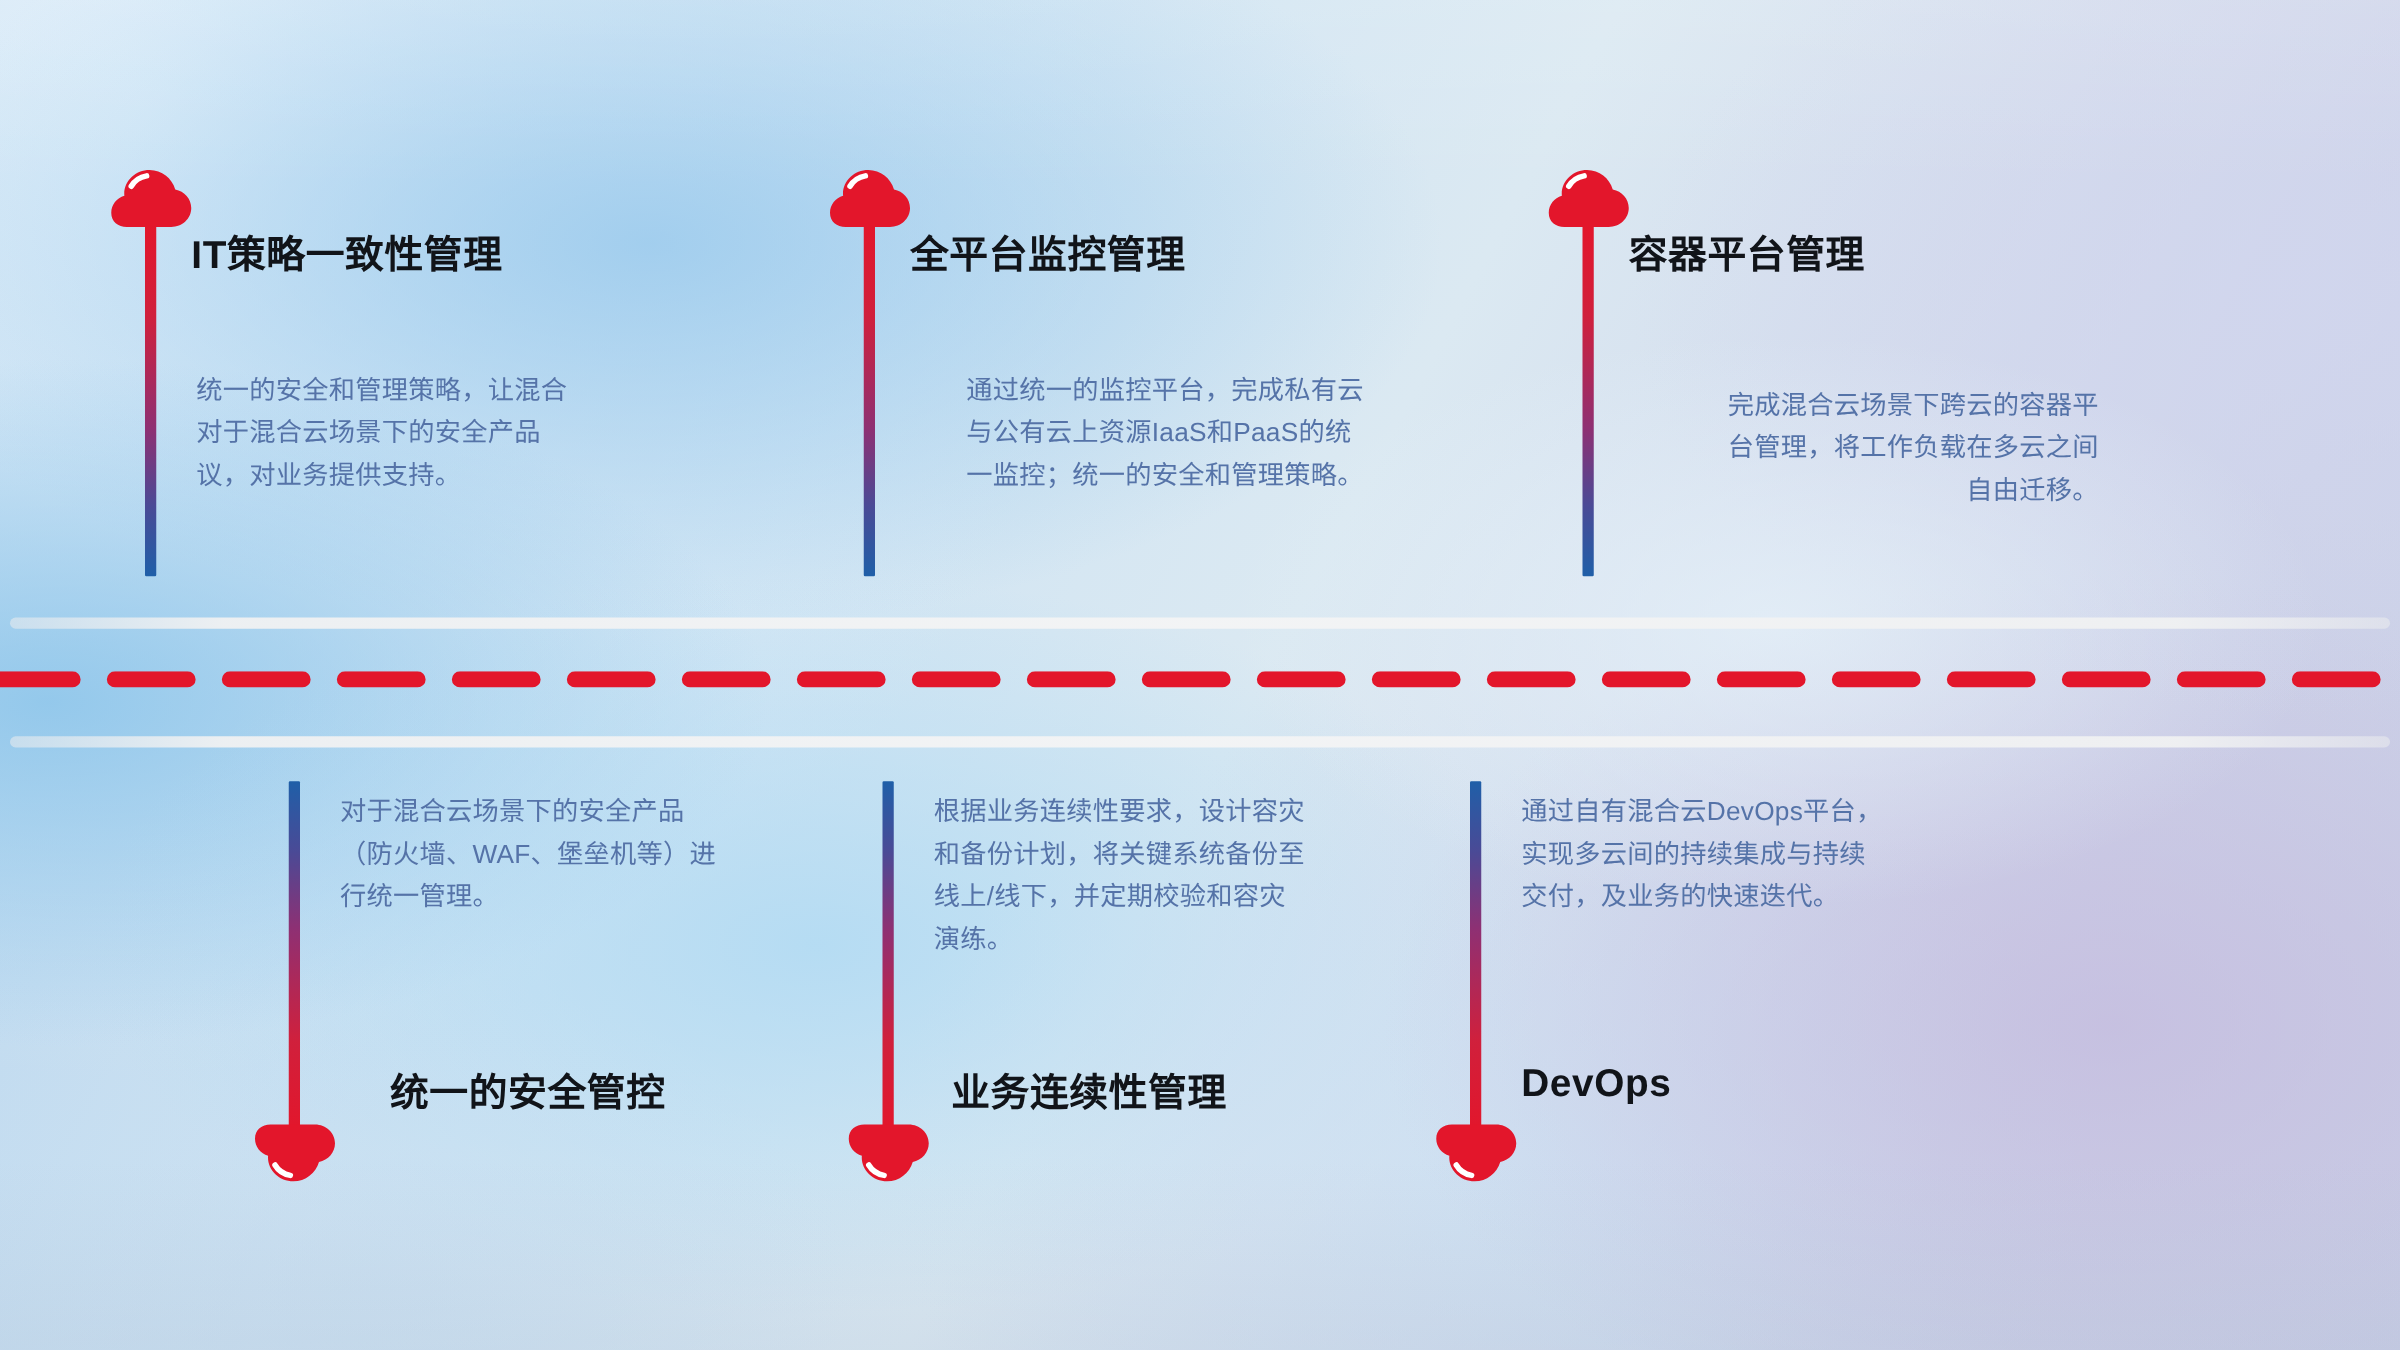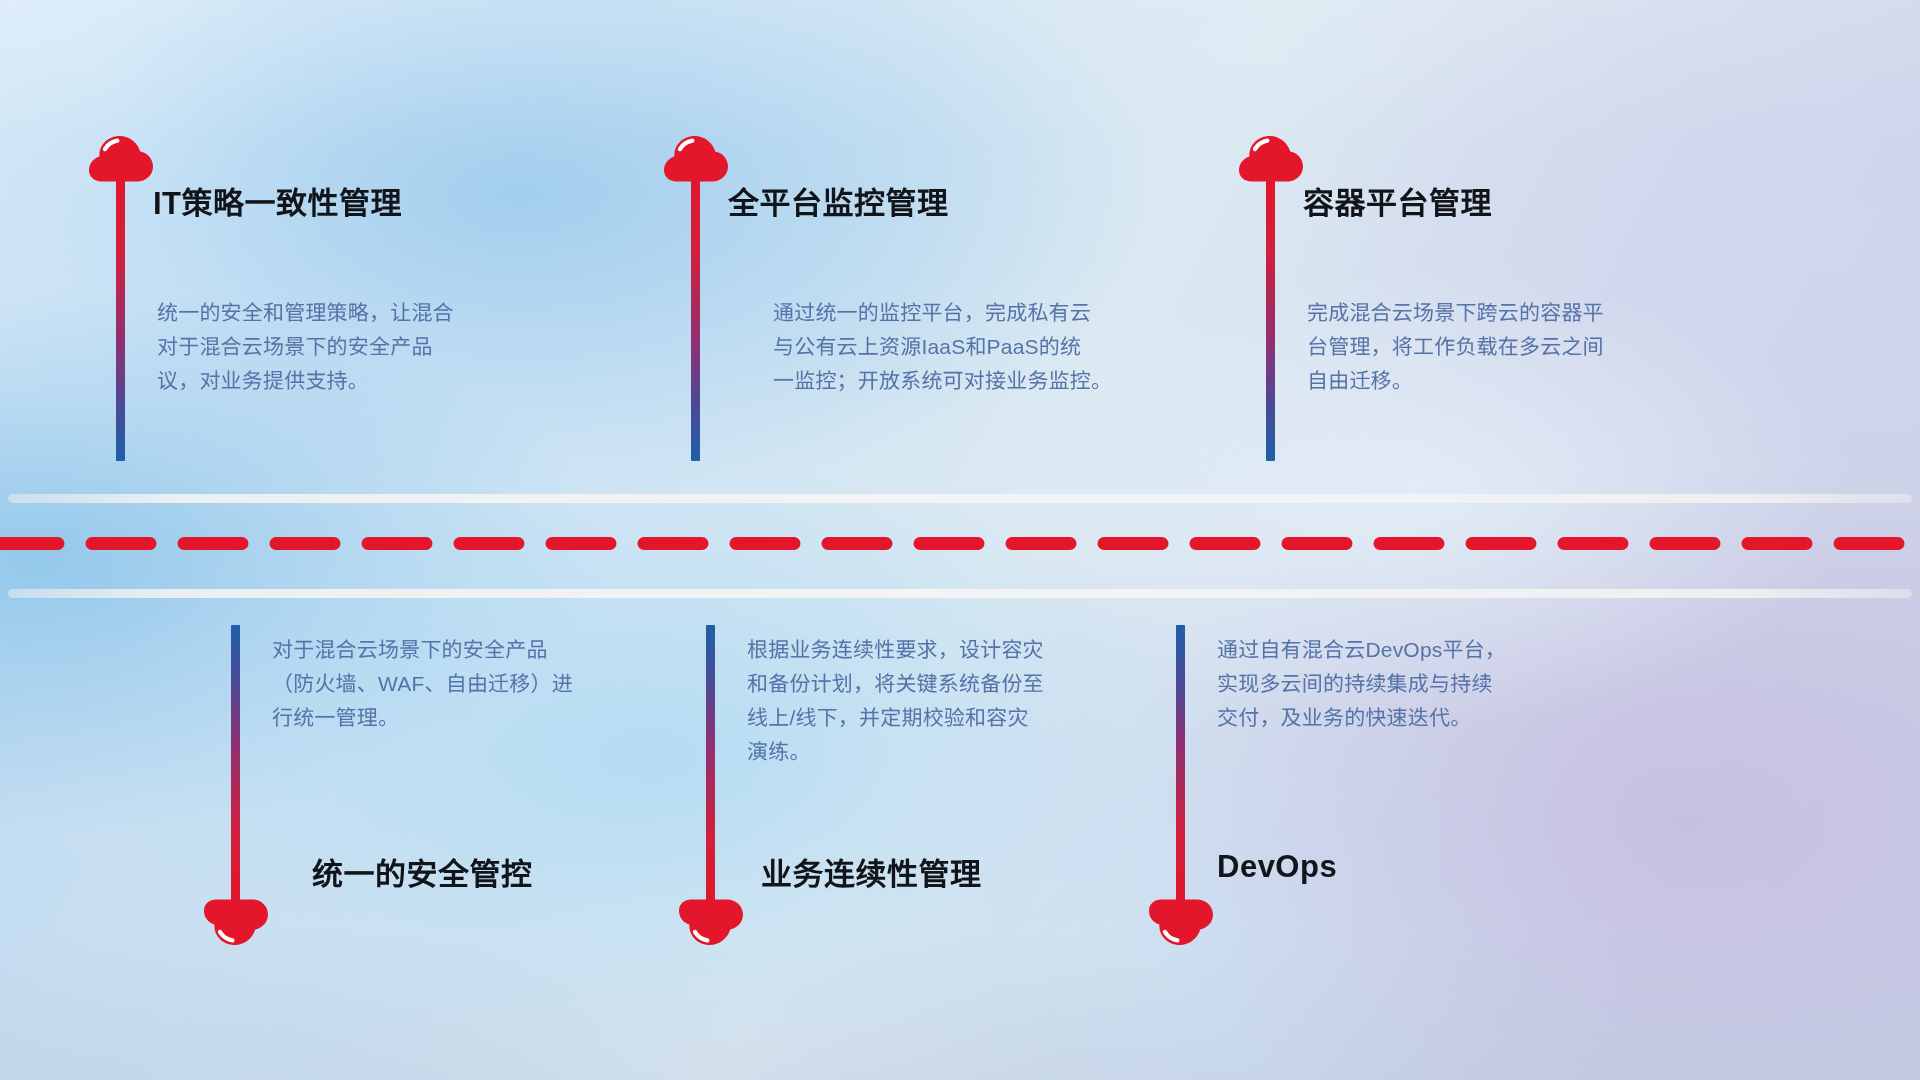--- a/index.html
+++ b/index.html
@@ -194,53 +194,53 @@
       <svg class="cloud" style="left:0; top:0;" viewBox="0 0 72 54">
         <path d="M20.5 51.5h31.5c8.8 0 16-6.6 16-15.1 0-7.4-5.5-13.6-12.8-14.9C52.6 12.6 44.4 6 34.7 6 23.5 6 14.4 14.5 14.4 25c0 .5 0 1 .1 1.5C8.4 28.3 4 33.7 4 40.1c0 7.1 5.4 11.4 12.5 11.4h4z" fill="#E3162B"></path>
         <path d="M20.0 19.0c2.6-4.4 7.2-7.4 12.3-8.3" fill="none" stroke="#FFFFFF" stroke-width="4.4" stroke-linecap="round"></path>
       </svg>
       <div class="stem stem-down" style="left:31px; top:50px; height:281px;"></div>
     </div>
     <div class="col-title" style="left:68px; top:48px;">全平台监控管理</div>
     <div class="col-body" style="left:72px; top:166px; width:392px;margin-left:41px;">
       <span>通过统一的监控平台，完成私有云</span>
       <span>与公有云上资源IaaS和PaaS的统</span>
-      <span>一监控；开放系统可对接业务监控。</span>
+      <span>一监控；统一的安全和管理策略。</span>
     </div>
   </div>
 
   <div class="col" style="left:1235px; top:130px; height:340px;">
     <div class="marker">
       <svg class="cloud" style="left:0; top:0;" viewBox="0 0 72 54">
         <path d="M20.5 51.5h31.5c8.8 0 16-6.6 16-15.1 0-7.4-5.5-13.6-12.8-14.9C52.6 12.6 44.4 6 34.7 6 23.5 6 14.4 14.5 14.4 25c0 .5 0 1 .1 1.5C8.4 28.3 4 33.7 4 40.1c0 7.1 5.4 11.4 12.5 11.4h4z" fill="#E3162B"></path>
         <path d="M20.0 19.0c2.6-4.4 7.2-7.4 12.3-8.3" fill="none" stroke="#FFFFFF" stroke-width="4.4" stroke-linecap="round"></path>
       </svg>
       <div class="stem stem-down" style="left:31px; top:50px; height:281px;"></div>
     </div>
     <div class="col-title" style="left:68px; top:48px;">容器平台管理</div>
-    <div class="col-body" style="left:72px; top:166px;">
+    <div class="col-body" style="left:72px; top:178px;text-align:right;">
       <span>完成混合云场景下跨云的容器平</span>
       <span>台管理，将工作负载在多云之间</span>
       <span>自由迁移。</span>
     </div>
   </div>
 
   <div class="col" style="left:200px; top:625px; height:350px;">
     <div class="marker">
       <div class="stem stem-up" style="left:31px; top:0; height:281px;"></div>
       <svg class="cloud" style="left:0; top:272px;" viewBox="0 0 72 54">
         <g transform="translate(0,54) scale(1,-1)">
           <path d="M20.5 51.5h31.5c8.8 0 16-6.6 16-15.1 0-7.4-5.5-13.6-12.8-14.9C52.6 12.6 44.4 6 34.7 6 23.5 6 14.4 14.5 14.4 25c0 .5 0 1 .1 1.5C8.4 28.3 4 33.7 4 40.1c0 7.1 5.4 11.4 12.5 11.4h4z" fill="#E3162B"></path>
           <path d="M20.0 19.0c2.6-4.4 7.2-7.4 12.3-8.3" fill="none" stroke="#FFFFFF" stroke-width="4.4" stroke-linecap="round"></path>
         </g>
       </svg>
     </div>
     <div class="col-body" style="left:72px; top:8px;">
       <span>对于混合云场景下的安全产品</span>
-      <span>（防火墙、WAF、自由迁移）进</span>
+      <span>（防火墙、WAF、堡垒机等）进</span>
       <span>行统一管理。</span>
     </div>
     <div class="col-title" style="left:112px; top:224px;">统一的安全管控</div>
   </div>
 
   <div class="col" style="left:675px; top:625px; height:350px;">
     <div class="marker">
       <div class="stem stem-up" style="left:31px; top:0; height:281px;"></div>
       <svg class="cloud" style="left:0; top:272px;" viewBox="0 0 72 54">
         <g transform="translate(0,54) scale(1,-1)">

